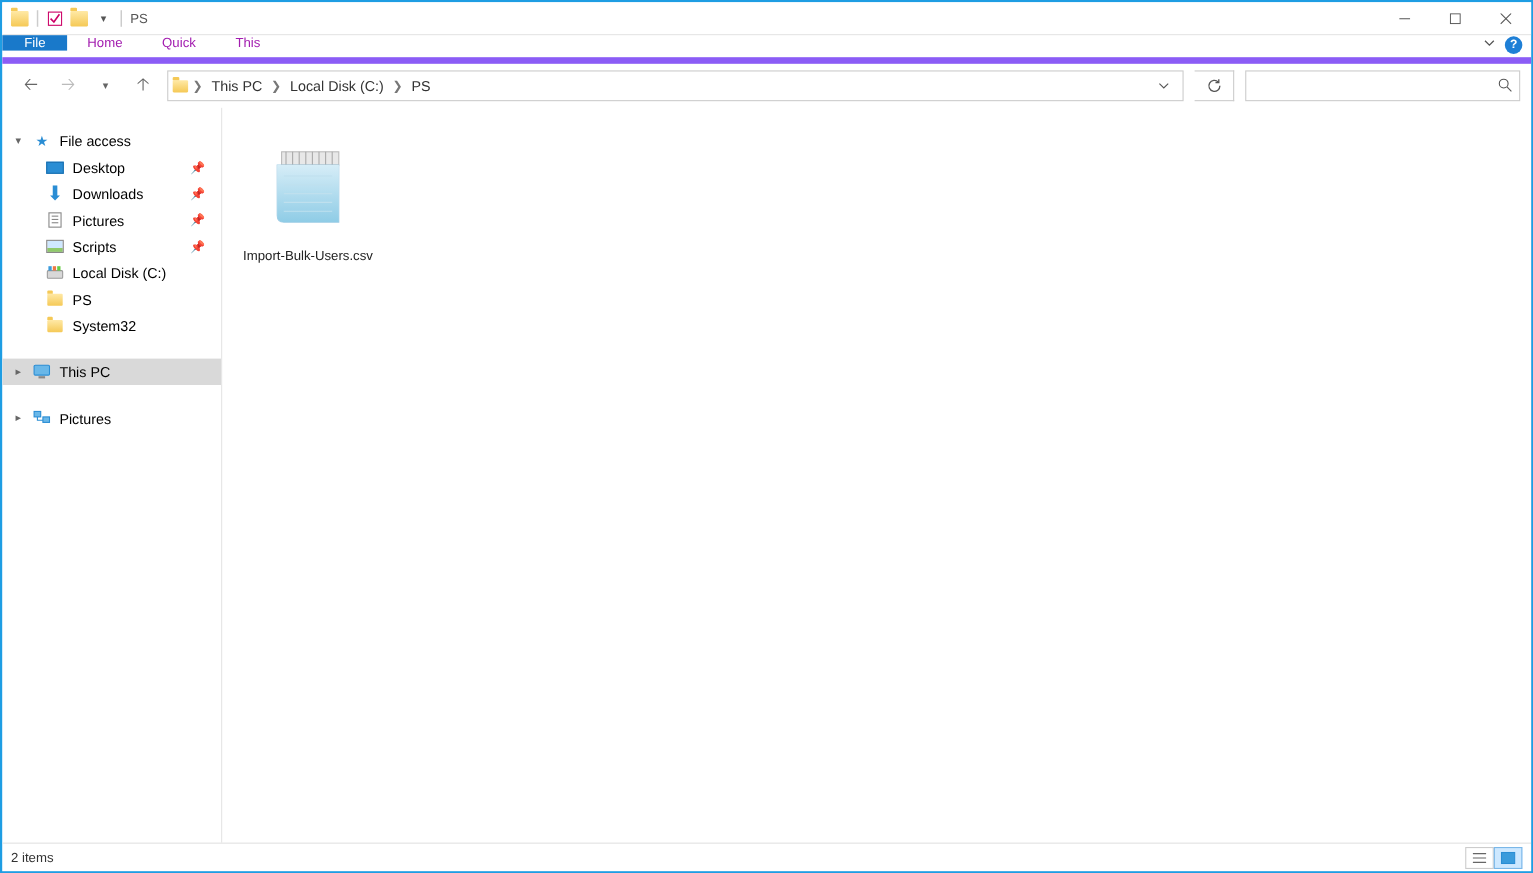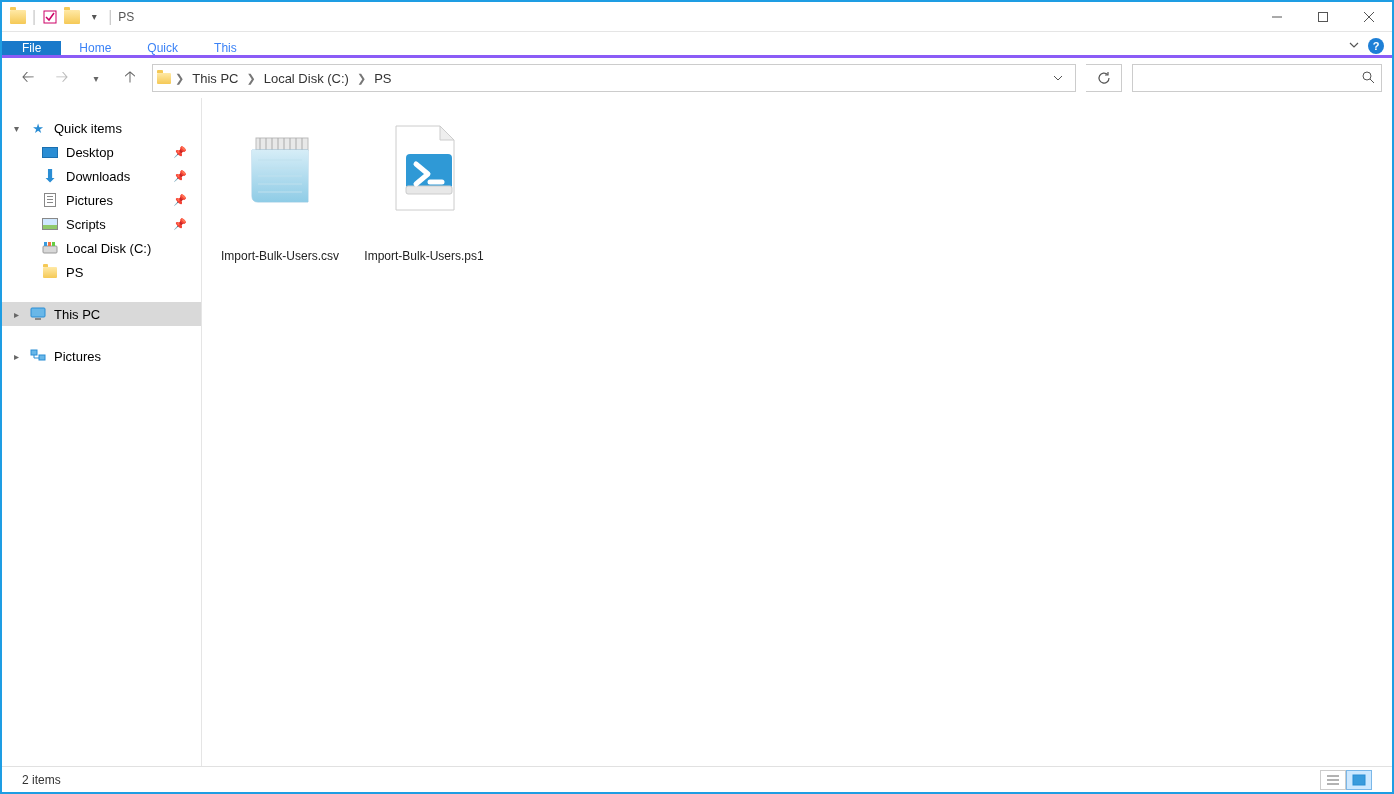--- a/index.html
+++ b/index.html
@@ -10,23 +10,23 @@
     .titlebar-left { display: flex; align-items: center; gap: 6px; padding-left: 8px; }
     .folder-mini { width: 16px; height: 14px; background: linear-gradient(#ffe9a6, #f5c956); border-radius: 1px; position:relative; }
     .folder-mini::before{content:'';position:absolute;top:-3px;left:0;width:6px;height:3px;background:#f5c956;border-radius:1px 1px 0 0;}
     .tb-sep { color:#ccc; }
     .qat-icon { width:16px; height:16px; display:flex; align-items:center; justify-content:center; }
     .title-text { font-size: 12px; color: #555; }
     .titlebar-right { margin-left: auto; display: flex; }
     .win-btn { width: 46px; height: 30px; display: flex; align-items: center; justify-content: center; color: #555; }
 
     
-    .ribbon { height: 26px; display: flex; align-items: flex-end; border-bottom: 3px solid #8b5cf6; }
+    .ribbon { height: 26px; display: flex; align-items: flex-start; border-bottom: 6px solid #8b5cf6; }
     .file-tab { background: #1979ca; color: #fff; padding: 0 20px; display: flex; align-items: center; font-size: 12px; }
-    .ribbon-tab { padding: 0 18px; display: flex; align-items: center; font-size: 12px; color: #3b82f6; }
+    .ribbon-tab { padding: 0 18px; display: flex; align-items: center; font-size: 12px; color: #a21caf; }
     .ribbon-right { margin-left: auto; display: flex; align-items: center; padding-right: 8px; gap: 8px; }
     .chev { color:#555; }
     .help-circle { width: 16px; height: 16px; border-radius: 50%; background: #1e7fd6; color: #fff; display: flex; align-items: center; justify-content: center; font-size: 11px; font-weight: bold; }
 
     
     .navrow { height: 40px; display: flex; align-items: center; padding: 0 10px 0 14px; gap: 10px; }
     .nav-arrow { width: 24px; height: 24px; display: flex; align-items: center; justify-content: center; color: #666; }
     .nav-arrow.disabled { color: #bbb; }
     .address { flex: 1; height: 28px; border: 1px solid #ccc; display: flex; align-items: center; padding: 0 4px; gap: 4px; font-size: 13px; color: #333; }
     .crumb { padding: 0 4px; }
@@ -55,24 +55,24 @@
     .ico-pic { border:1px solid #888; width:16px; height:12px; background:linear-gradient(#cfe8ff 60%, #8fc96a 60%); }
     .ico-disk svg{display:block;}
     .ico-folder { width:14px; height:11px; background:linear-gradient(#ffe9a6,#f5c956); border-radius:1px; position:relative; }
     .ico-folder::before{content:'';position:absolute;top:-3px;left:0;width:5px;height:3px;background:#f5c956;border-radius:1px 1px 0 0;}
     .ico-pc { color:#2a8dd4; }
     .ico-net { color:#2a8dd4; }
 
     .content { flex:1; padding: 16px 8px; display:flex; align-content:flex-start; flex-wrap:wrap; gap: 4px; overflow:auto; }
     .file-item { width: 140px; display:flex; flex-direction:column; align-items:center; text-align:center; font-size:12px; color:#222; padding:4px; }
     .thumb { width: 100px; height: 100px; display:flex; align-items:center; justify-content:center; margin-bottom:6px; }
-    .file-label { line-height:1.35; word-break: break-word; margin-top: 24px; }
-
-    
-    .status { height: 26px; border-top: 1px solid #e1e1e1; display:flex; align-items:center; padding: 0 20px; font-size:12px; color:#333; }
+    .file-label { line-height:1.35; word-break: break-word; }
+
+    
+    .status { height: 26px; border-top: 1px solid #e1e1e1; display:flex; align-items:center; padding: 0 8px; font-size:12px; color:#333; }
     .view-toggle { margin-left:auto; display:flex; gap:0; }
     .vt-btn { width:26px; height:20px; border:1px solid #ccc; display:flex; align-items:center; justify-content:center; background:#fff; }
     .vt-btn.active { background:#cde8ff; border-color:#7ab7e8; }
   </style>
 </head>
 <body>
 
 <div class="titlebar">
   <div class="titlebar-left">
     <div class="folder-mini"></div>
@@ -152,21 +152,21 @@
   </div>
 </div>
 
 <div class="body">
 
   <div class="sidebar">
     <div class="side-group">
       <div class="side-head">
         <span class="exp">▾</span>
         <span class="ico ico-star">★</span>
-        <span>Quick items</span>
+        <span>File access</span>
       </div>
       <div class="side-item child">
         <span class="ico">
             <span class="ico-desktop"></span>
           </span>
         <span>Desktop</span>
         <span class="pin">📌</span>
       </div>
       <div class="side-item child">
         <span class="ico ico-dl">⬇</span>
@@ -196,20 +196,26 @@
               <rect x="10" y="1" width="3" height="4" fill="#6c4"></rect>
             </svg>
           </span>
         <span>Local Disk (C:)</span>
       </div>
       <div class="side-item child">
         <span class="ico">
             <span class="ico-folder"></span>
           </span>
         <span>PS</span>
+      </div>
+      <div class="side-item child">
+        <span class="ico">
+            <span class="ico-folder"></span>
+          </span>
+        <span>System32</span>
       </div>
     </div>
 
     <div class="side-group">
       <div class="side-item selected">
         <span class="exp">▸</span>
         <span class="ico ico-pc">
             <svg width="16" height="14">
               <rect x="1" y="1" width="14" height="9" rx="1" fill="#69b7e8" stroke="#2a8dd4"></rect>
               <rect x="5" y="11" width="6" height="2" fill="#888"></rect>
@@ -263,33 +269,20 @@
               <line x1="26" y1="48" x2="70" y2="48"></line>
               <line x1="26" y1="56" x2="70" y2="56"></line>
               <line x1="26" y1="64" x2="70" y2="64"></line>
               <line x1="26" y1="72" x2="70" y2="72"></line>
           </g>
         </svg>
       </div>
       <div class="file-label">Import-Bulk-Users.csv</div>
     </div>
 
-    <div class="file-item">
-      <div class="thumb">
-        <svg width="96" height="96" viewBox="0 0 96 96">
-          <path d="M20 6 L64 6 L78 20 L78 90 L20 90 Z" fill="#ffffff" stroke="#ccc"></path>
-          <path d="M64 6 L64 20 L78 20 Z" fill="#eee" stroke="#ccc"></path>
-          <rect x="30" y="34" width="46" height="40" rx="4" fill="#2f99d6"></rect>
-          <rect x="30" y="66" width="46" height="8" rx="2" fill="#e8e8e8" stroke="#ccc"></rect>
-          <path d="M40 44 L52 54 L40 64" fill="none" stroke="#fff" stroke-width="5" stroke-linecap="round" stroke-linejoin="round"></path>
-          <line x1="54" y1="62" x2="66" y2="62" stroke="#fff" stroke-width="5" stroke-linecap="round"></line>
-        </svg>
-      </div>
-      <div class="file-label">Import-Bulk-Users.ps1</div>
-    </div>
   </div>
 </div>
 
 <div class="status">
   <span>2 items</span>
   <div class="view-toggle">
     <div class="vt-btn">
       <svg width="14" height="12">
           <g stroke="#666">
             <line x1="1" y1="2" x2="13" y2="2"></line>

